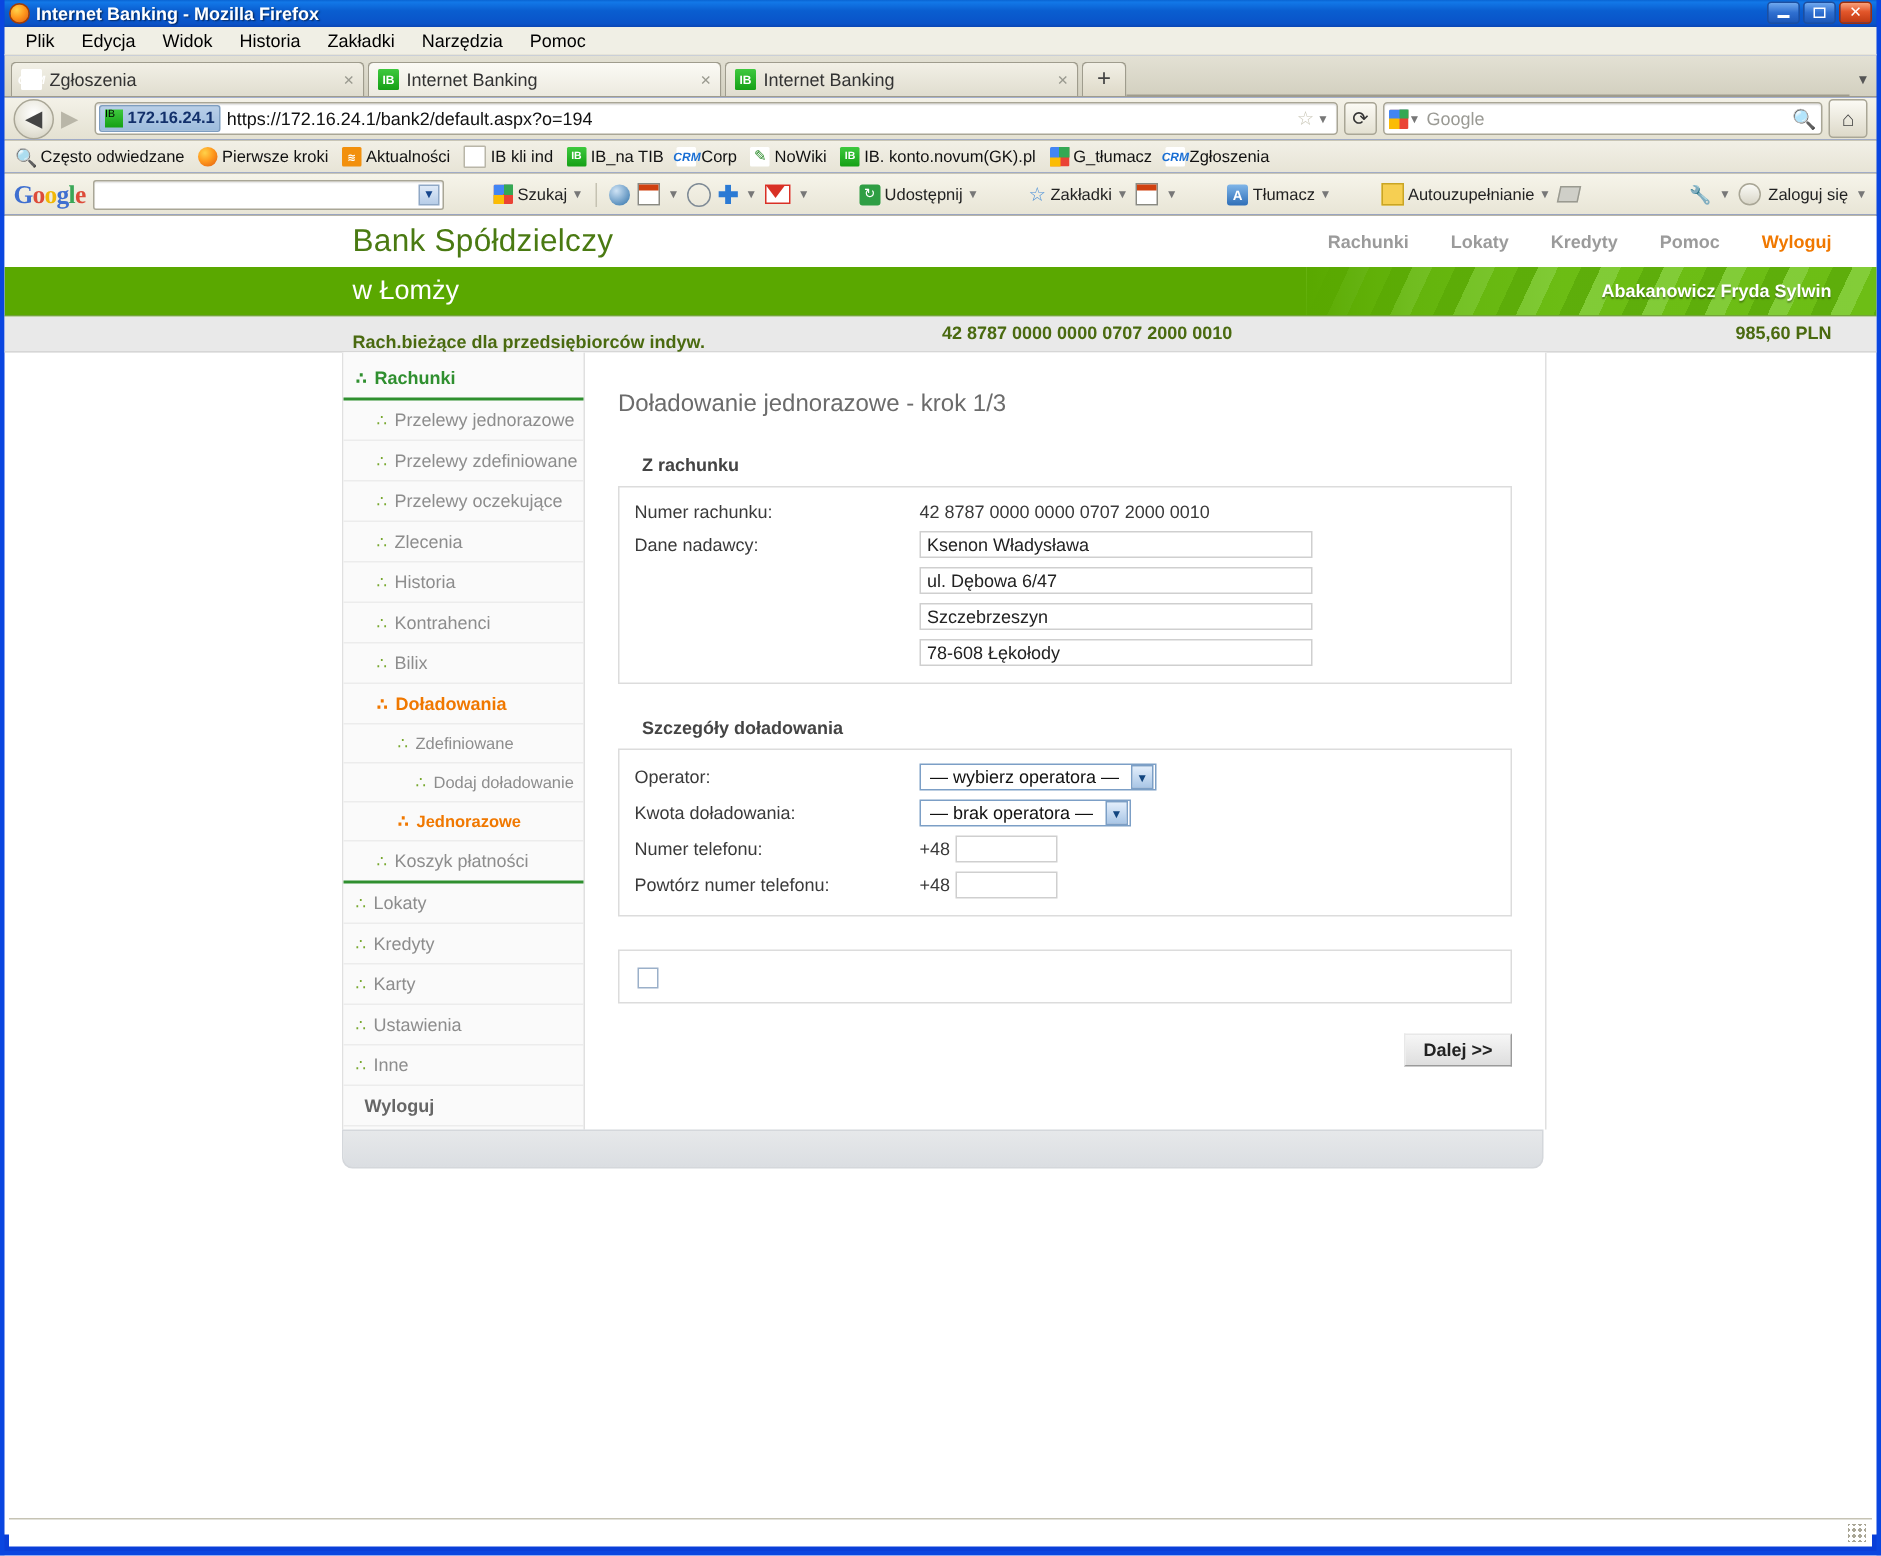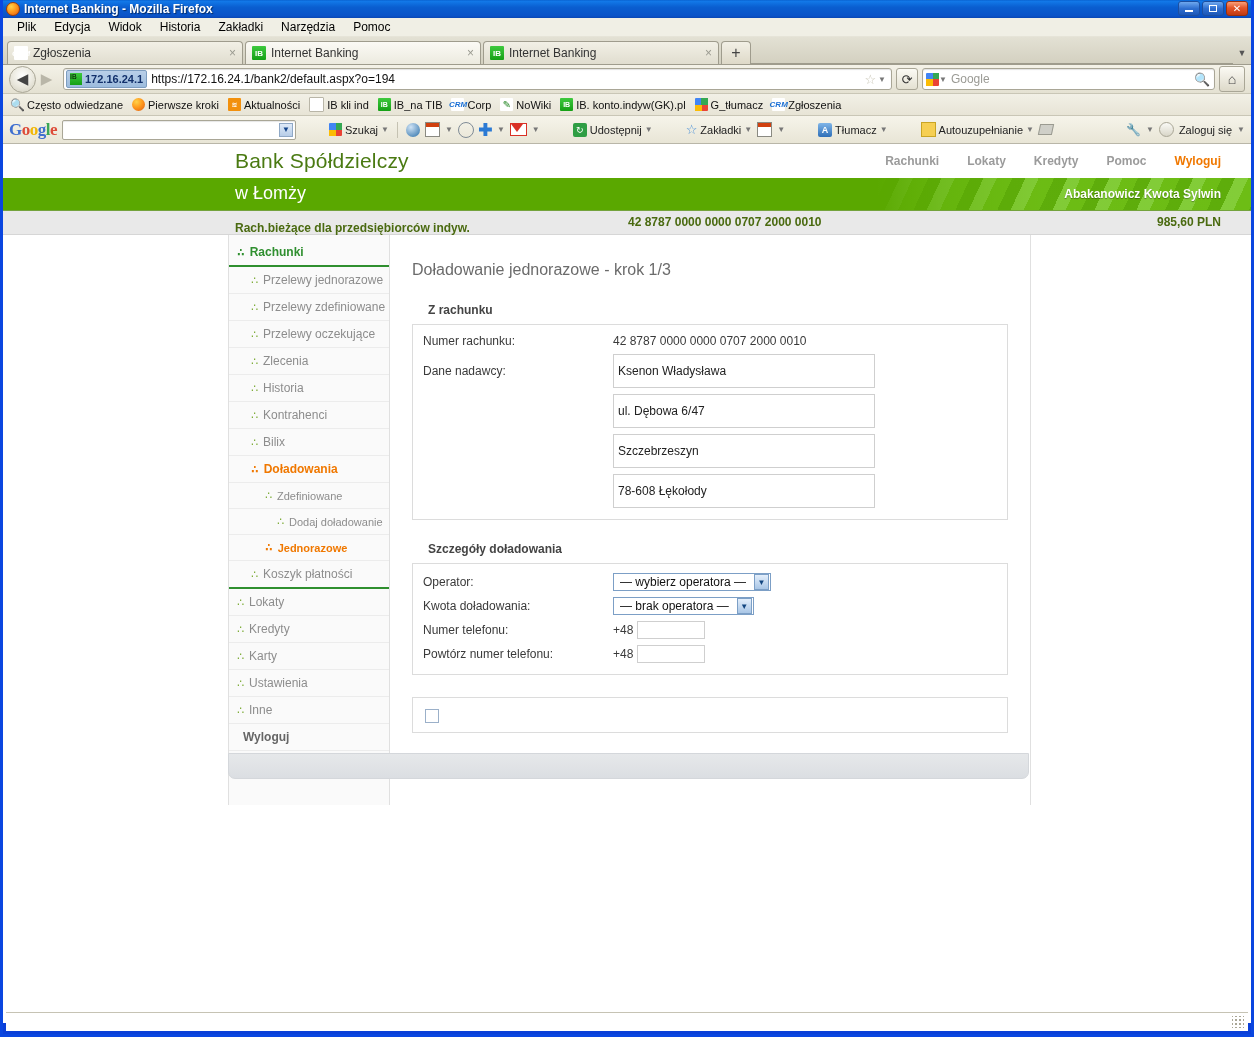--- a/index.html
+++ b/index.html
@@ -278,21 +278,21 @@
   }
   .sect-title{font-size:12px;font-weight:bold;color:#444;margin:0 0 7px 16px;}
   .panel{border:1px solid #dcdcdc;padding:9px 10px 11px 10px;margin-bottom:22px;background:#fff;}
   .row{display:flex;align-items:center;margin-bottom:6px;}
   .row:last-child{margin-bottom:0;}
   .lbl{width:190px;flex:0 0 190px;font-size:12px;color:#3a3a3a;}
   .ro-val{font-size:12px;color:#3a3a3a;}
   .txt{
     width:262px;height:18px;box-sizing:border-box;
     border:1px solid #cfcfcf;background:#fff;font-size:12px;color:#222;
-    padding:16px 4px;font-family:"Liberation Sans",sans-serif;
+    padding:0 4px;font-family:"Liberation Sans",sans-serif;
   }
   .sel{
     height:18px;box-sizing:border-box;border:1px solid #7c9fc6;background:#fff;
     display:inline-flex;align-items:center;font-size:12px;color:#111;
   }
   .sel .selv{padding:13px 6px;white-space:nowrap;}
   .sel .arr{
     width:15px;height:16px;margin:0 1px 0 2px;flex:0 0 auto;
     background:linear-gradient(to bottom,#e3eefb,#a9c6e6);
     border:1px solid #7c9fc6;box-sizing:border-box;
@@ -426,21 +426,21 @@
     <div class="bm">
       <span class="bmico ic-crm">CRM</span>
       <span>Corp</span>
     </div>
     <div class="bm">
       <span class="bmico ic-nowiki">✎</span>
       <span>NoWiki</span>
     </div>
     <div class="bm">
       <span class="bmico ic-ib">IB</span>
-      <span>IB. konto.indyw(GK).pl</span>
+      <span>IB. konto.novum(GK).pl</span>
     </div>
     <div class="bm">
       <span class="gicon"></span>
       <span>G_tłumacz</span>
     </div>
     <div class="bm">
       <span class="bmico ic-crm">CRM</span>
       <span>Zgłoszenia</span>
     </div>
   </div>
@@ -505,21 +505,21 @@
         <a href="#">Lokaty</a>
         <a href="#">Kredyty</a>
         <a href="#">Pomoc</a>
         <a href="#" class="logout">Wyloguj</a>
       </div>
     </div>
 
     <div id="greenband">
       <div class="photo"></div>
       <div id="bandtitle">w Łomży</div>
-      <div id="banduser">Abakanowicz Kwota Sylwin</div>
+      <div id="banduser">Abakanowicz Fryda Sylwin</div>
     </div>
 
     <div id="acctbar">
       <span class="an">Rach.bieżące dla przedsiębiorców indyw.</span>
       <span class="num">42 8787 0000 0000 0707 2000 0010</span>
       <span class="amt">985,60 PLN</span>
     </div>
 
     <div id="pagewrap">
       <div id="sheet">

